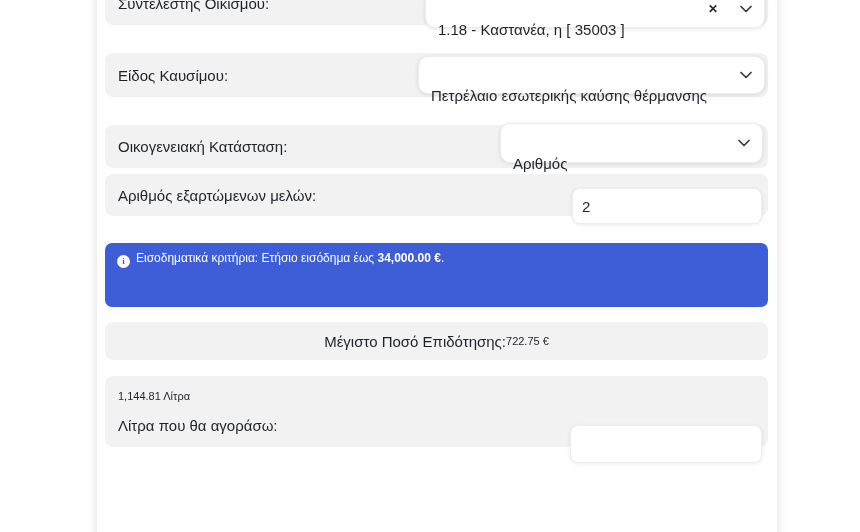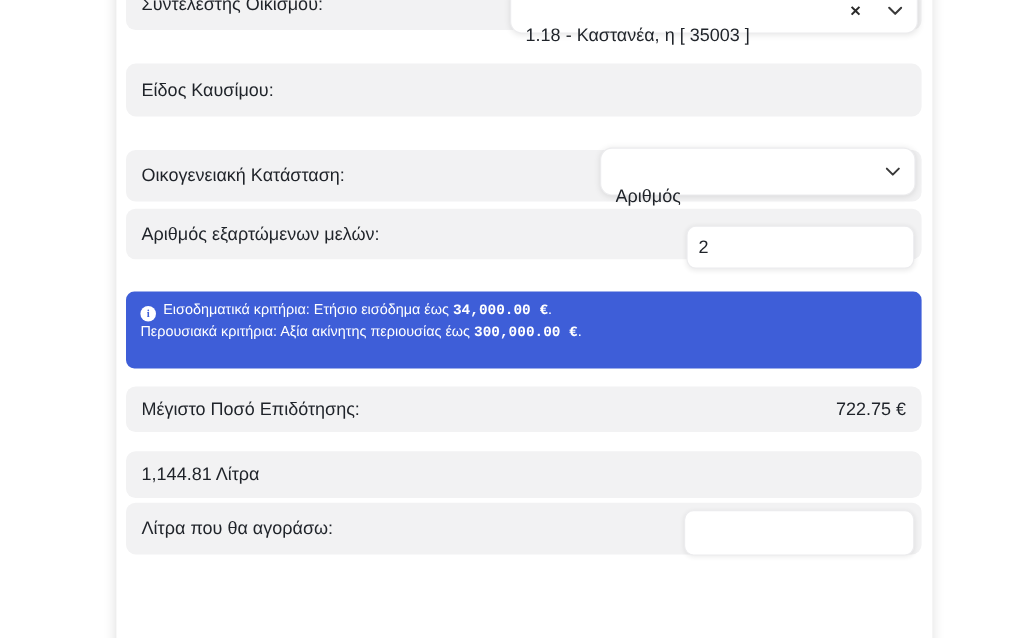--- a/index.html
+++ b/index.html
@@ -28,21 +28,21 @@
     justify-content:space-between;
     padding:0 13px;
     box-sizing:border-box;
   }
   .row .label{
     font-size:15px;
     color:#1f2329;
     white-space:nowrap;
   }
   .row .value{
-    font-size:15px;
+    font-size:11px;
     color:#1f2329;
     white-space:nowrap;
   }
   .select{
     position:absolute;
     background:#ffffff;
     border:1px solid #ececee;
     border-radius:10px;
     box-shadow:0 1px 5px rgba(0,0,0,0.10);
     display:flex;
@@ -85,21 +85,21 @@
     position:absolute;
     left:8px; width:663px;
     background:#3e5ed8;
     border-radius:7px;
     color:#ffffff;
     font-size:12px;
     line-height:16.5px;
     padding:7px 12px;
     box-sizing:border-box;
   }
-  .infobox .bold{ font-weight:700; margin-left:0.28em;font-family:Liberation Mono, monospace; }
+  .infobox .bold{ font-weight:700; margin-left:0.28em; }
   .info-line{ white-space:nowrap; }
   .info-ic{
     display:inline-flex;
     align-items:center;
     justify-content:center;
     width:13px;height:13px;
     border-radius:50%;
     background:#ffffff;
     color:#3e5ed8;
     font-weight:700;
@@ -123,20 +123,28 @@
     <span class="chev">
       <svg width="12" height="8" viewBox="0 0 12 8">
           <polyline points="1,1.5 6,6.5 11,1.5" fill="none" stroke="#3a3a3a" stroke-width="1.7" stroke-linecap="round" stroke-linejoin="round"></polyline>
         </svg>
     </span>
   </div>
 
   <div class="row" style="top:73px;height:44px;">
     <span class="label">Είδος Καυσίμου:</span>
   </div>
+  <div class="select" style="top:76px;left:321px;width:347px;height:38px;">
+    <span class="sel-value">Πετρέλαιο εσωτερικής καύσης θέρμανσης</span>
+    <span class="chev chev-only">
+      <svg width="12" height="8" viewBox="0 0 12 8">
+          <polyline points="1,1.5 6,6.5 11,1.5" fill="none" stroke="#3a3a3a" stroke-width="1.7" stroke-linecap="round" stroke-linejoin="round"></polyline>
+        </svg>
+    </span>
+  </div>
 
   <div class="row" style="top:145px;height:43px;">
     <span class="label">Οικογενειακή Κατάσταση:</span>
   </div>
   <div class="select" style="top:143px;left:403px;width:263px;height:40px;">
     <span class="sel-value">Αριθμός</span>
     <span class="chev chev-only">
       <svg width="12" height="8" viewBox="0 0 12 8">
           <polyline points="1,1.5 6,6.5 11,1.5" fill="none" stroke="#3a3a3a" stroke-width="1.7" stroke-linecap="round" stroke-linejoin="round"></polyline>
         </svg>
@@ -145,33 +153,30 @@
 
   <div class="row" style="top:194px;height:42px;">
     <span class="label">Αριθμός εξαρτώμενων μελών:</span>
   </div>
   <input class="tbox" style="top: 208px; left: 475px; width: 190px; height: 36px;" type="text" value="2">
 
   <div class="infobox" style="top:263px;height:64px;">
     <div class="info-line">
       <span class="info-ic">i</span><span>Εισοδηματικά κριτήρια: Ετήσιο εισόδημα έως</span><span class="bold">34,000.00 €</span><span>.</span>
     </div>
-    <div class="info-line">
-      <span>Περουσιακά κριτήρια: Αξία ακίνητης περιουσίας έως</span><span class="bold">300,000.00 €</span><span>.</span>
-    </div>
   </div>
 
-  <div class="row" style="top:342px;height:38px;">
+  <div class="row" style="top:342px;height:38px;justify-content:center;">
     <span class="label">Μέγιστο Ποσό Επιδότησης:</span>
     <span class="value">722.75 €</span>
   </div>
 
   <div class="row" style="top:396px;height:39px;">
     <span class="value">1,144.81 Λίτρα</span>
   </div>
 
-  <div class="row" style="top:439px;height:43px;text-align:right;">
+  <div class="row" style="top:424px;height:43px;text-align:right;">
     <span class="label">Λίτρα που θα αγοράσω:</span>
   </div>
   <input class="tbox" style="top: 445px; left: 473px; width: 192px; height: 38px;" type="text" value="">
 
 
 </div>
 
 </body></html>

